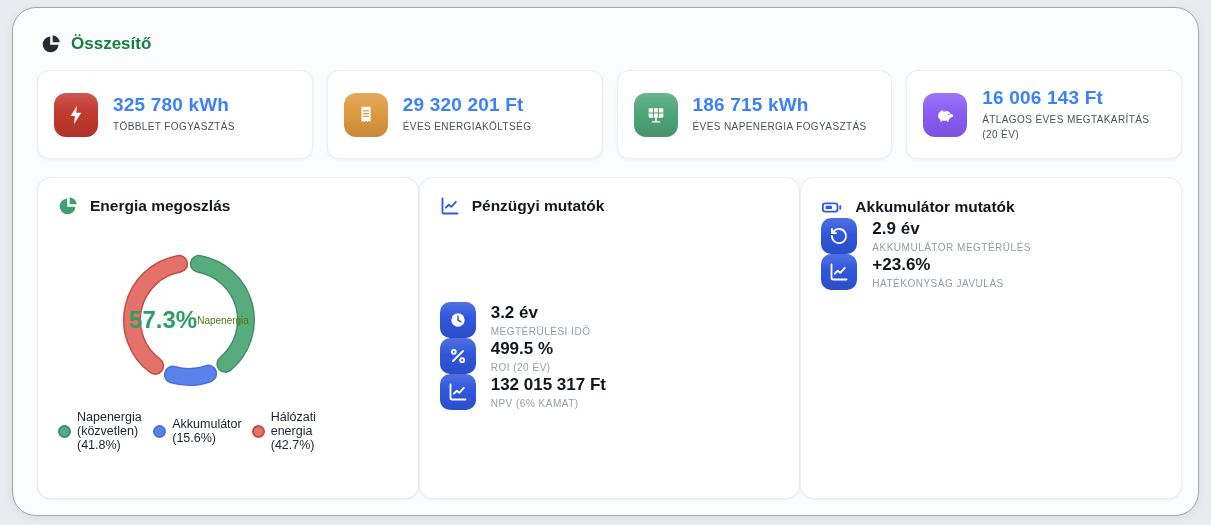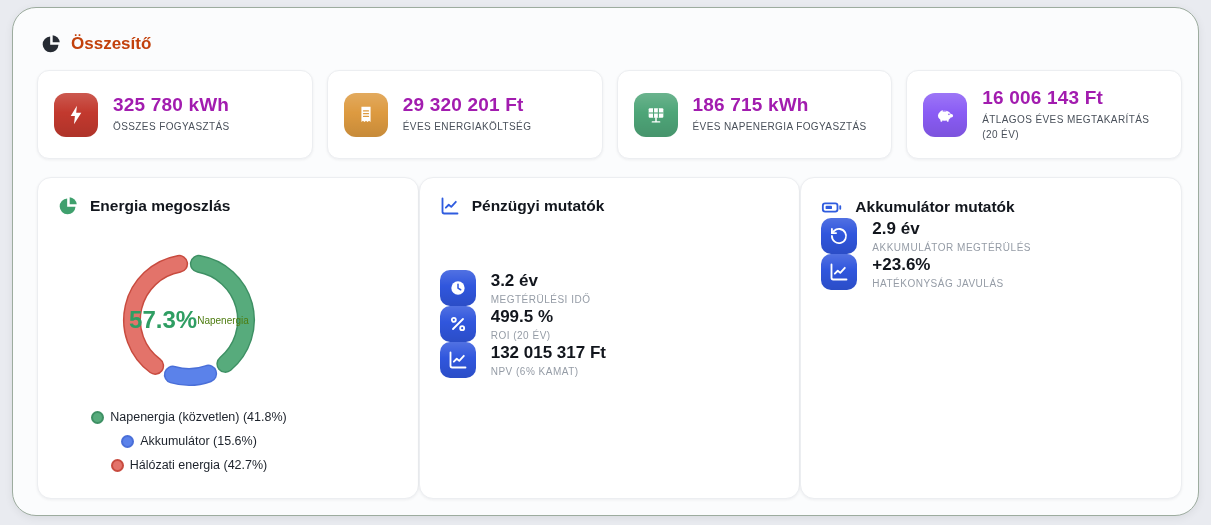--- a/index.html
+++ b/index.html
@@ -3,52 +3,52 @@
 <meta charset="utf-8">
 <style>
   * { margin:0; padding:0; box-sizing:border-box; }
   html,body { width:1211px; height:525px; overflow:hidden;
     font-family:"Liberation Sans","DejaVu Sans",sans-serif; background:#e9ebf0; }
   .app { position:absolute; left:12px; top:7px; width:1187px; height:509px;
     background:#fbfcfd; border:1.5px solid #9dac9f; border-radius:24px;
     box-shadow:0 2px 8px rgba(0,0,0,.07); padding:22px 16px 20px 24px; }
 
   .app-header { display:flex; align-items:center; gap:10px; margin:4px 0 16px 4px; }
-  .app-title { font-size:17px; font-weight:700; color:#c2410c; }
+  .app-title { font-size:17px; font-weight:700; color:#15803d; }
 
   .stats-row { display:flex; gap:14px; margin-bottom:18px; }
   .stat-card { flex:1; background:#fff; border:1px solid #eceef1; border-radius:12px;
     box-shadow:0 1px 3px rgba(15,23,42,.06); padding:14px 16px; height:89px;
     display:flex; align-items:center; gap:15px; }
   .tile { border-radius:12px; flex:0 0 auto; display:flex; align-items:center; justify-content:center;
     background:linear-gradient(180deg, rgba(255,255,255,.16), rgba(255,255,255,0) 45%, rgba(0,0,0,.10)), var(--tile,#3056dd); }
   .tile-lg { width:44px; height:44px; }
   .tile-sm { width:36px; height:36px; border-radius:10px; }
-  .stat-value { font-size:19px; font-weight:700; color:#a21caf; margin-bottom:4px; letter-spacing:.01em; }
+  .stat-value { font-size:19px; font-weight:700; color:#3b82f6; margin-bottom:4px; letter-spacing:.01em; }
   .stat-label { font-size:10px; font-weight:500; color:#49505a; letter-spacing:.04em; line-height:1.45; }
 
   .cards-row { display:flex; height:322px; }
   .panel { flex:1; background:#fff; border:1px solid #eceef1; border-radius:14px;
     box-shadow:0 1px 3px rgba(15,23,42,.06); padding:18px 20px; }
   .panel-header { display:flex; align-items:center; gap:12px; }
   .panel-title { font-size:15.5px; font-weight:700; color:#12161d; }
 
   .chart-wrap { width:262px; margin-top:28px; }
   .donut-box { position:relative; width:152px; height:152px; margin:0 auto; }
   .donut-center { position:absolute; inset:0; display:flex; flex-direction:row;
     align-items:center; justify-content:center; text-align:center; }
   .donut-pct { font-size:24px; font-weight:700; color:#2f9e63; }
   .donut-sub { font-size:10px; color:#4d7c0f; margin-top:1px; }
-  .legend { margin-top:14px; display:flex; flex-direction:column; align-items:center; gap:10px; }
+  .legend { margin-top:14px; display:flex; align-items:center; gap:10px; }
   .legend-row { display:flex; align-items:center; gap:6px; }
   .legend-dot { width:13px; height:13px; border-radius:50%; border:2px solid #999; flex:0 0 auto; }
   .legend-text { font-size:12.5px; color:#1c222b; }
 
   .metric { display:flex; align-items:center; gap:15px; }
-  .metric.first { margin-top:54px; }
+  .metric.first { margin-top:86px; }
   .metric-value { font-size:17px; font-weight:700; color:#12161d; margin-bottom:3px; }
   .metric-label { font-size:10px; font-weight:500; color:#959ca6; letter-spacing:.05em; }
 
   svg { display:block; }
 </style>
 </head>
 <body>
 
 <div class="app">
 
@@ -65,21 +65,21 @@
   <div class="stats-row">
 
     <div class="stat-card">
       <div class="tile tile-lg" style="--tile: #c2392e;">
         <svg width="22" height="22" viewBox="0 0 24 24" fill="#fff">
           <path d="M13 2 L6.2 13 H10.8 L9.8 22 L17.8 9.5 H12.2 Z"></path>
         </svg>
       </div>
       <div>
         <div class="stat-value">325 780 kWh</div>
-        <div class="stat-label">ÖSSZES FOGYASZTÁS</div>
+        <div class="stat-label">TÖBBLET FOGYASZTÁS</div>
       </div>
     </div>
 
     <div class="stat-card">
       <div class="tile tile-lg" style="--tile: #dd9a40;">
         <svg width="22" height="22" viewBox="0 0 24 24">
           <path fill="#fff" d="M7 3 h10 v16.5 l-1.7-1.3 -1.6 1.3 -1.7-1.3 -1.7 1.3 -1.6-1.3 -1.7 1.3 Z"></path>
           <g stroke="#dd9a40" stroke-width="1.4" stroke-linecap="round">
             <line x1="9.3" y1="7.5" x2="14.7" y2="7.5"></line>
             <line x1="9.3" y1="10.5" x2="14.7" y2="10.5"></line>

